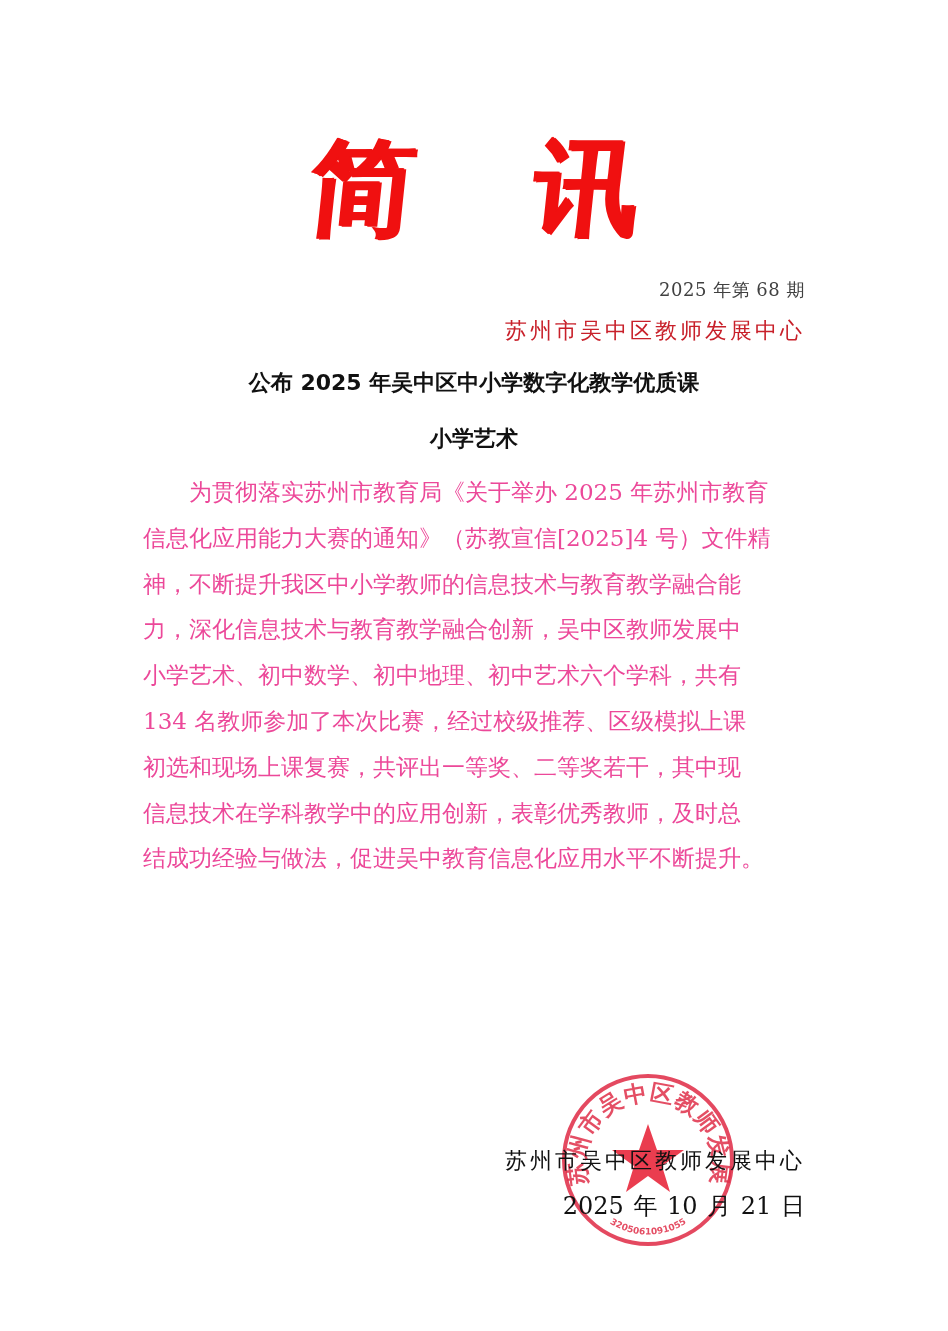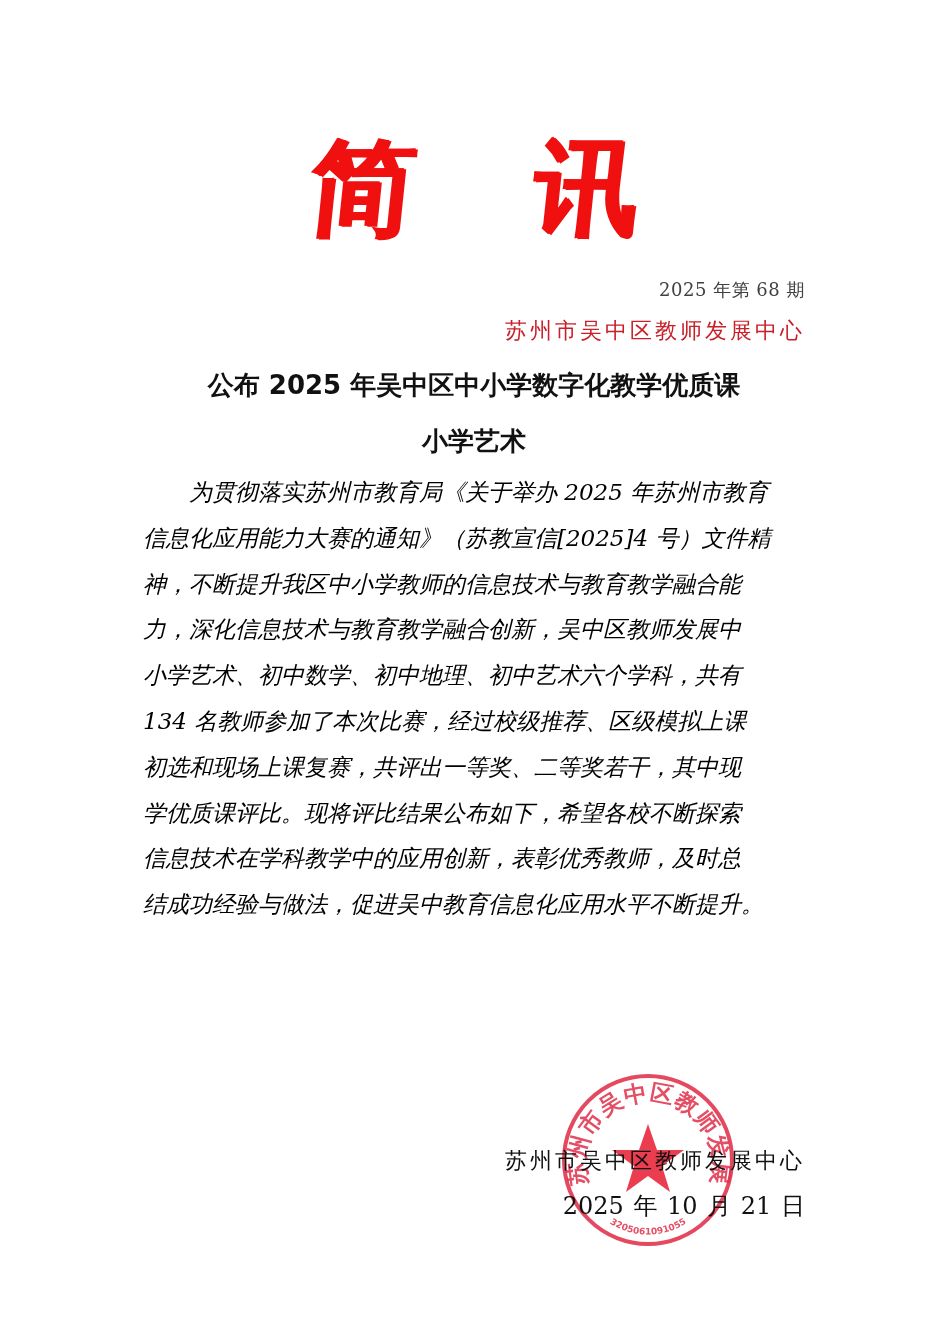--- a/index.html
+++ b/index.html
@@ -21,29 +21,28 @@
     position: absolute; top: 278px; right: 143px;
     font-size: 18px; color: #404040; letter-spacing: 0.5px;
   }
   .org-red {
     position: absolute; top: 316px; right: 143px;
     font-size: 22px; color: #c8202a; letter-spacing: 3px;
   }
   .title {
     position: absolute; left: 0; width: 948px; text-align: center;
     font-family: "DejaVu Sans", "Liberation Sans", sans-serif; font-weight: bold;
-    font-size: 26px; color: #111;
+    font-size: 22px; color: #111;
   }
   .title.l1 { top: 368px; }
   .title.l2 { top: 424px; }
   .body-text {
     position: absolute; left: 143px; top: 470px; width: 680px;
-    font-size: 23px; line-height: 45.8px; color: #000000;
+    font-size: 23px; line-height: 45.8px; color: #ec4899;
     text-align: justify;
-    font-style: italic;
   }
   .body-text p { margin: 0; white-space: nowrap; }
   .body-text p.first { text-indent: 46px; }
   .stamp {
     position: absolute; left: 560px; top: 1072px; width: 176px; height: 176px;
   }
   .sign-org {
     position: absolute; top: 1146px; right: 143px; font-size: 22px;
     letter-spacing: 3px; color: #111; z-index: 2;
   }
@@ -67,21 +66,20 @@
 <div class="title l2">小学艺术</div>
 
 <div class="body-text">
   <p class="first">为贯彻落实苏州市教育局《关于举办 2025 年苏州市教育</p>
   <p>信息化应用能力大赛的通知》（苏教宣信[2025]4 号）文件精</p>
   <p>神，不断提升我区中小学教师的信息技术与教育教学融合能</p>
   <p>力，深化信息技术与教育教学融合创新，吴中区教师发展中</p>
   <p>小学艺术、初中数学、初中地理、初中艺术六个学科，共有</p>
   <p>134 名教师参加了本次比赛，经过校级推荐、区级模拟上课</p>
   <p>初选和现场上课复赛，共评出一等奖、二等奖若干，其中现</p>
-  <p>学优质课评比。现将评比结果公布如下，希望各校不断探索</p>
   <p>信息技术在学科教学中的应用创新，表彰优秀教师，及时总</p>
   <p>结成功经验与做法，促进吴中教育信息化应用水平不断提升。</p>
 </div>
 
 <svg class="stamp" viewBox="0 0 176 176" xmlns="http://www.w3.org/2000/svg">
   <defs>
     <path id="arcTop" d="M 28 112 A 64 64 0 1 1 150 112"></path>
     <path id="arcBot" d="M 48 150 A 70 70 0 0 0 128 150"></path>
   </defs>
   <circle cx="88" cy="88" r="84" fill="none" stroke="#e0304a" stroke-width="4" opacity="0.88"></circle>

